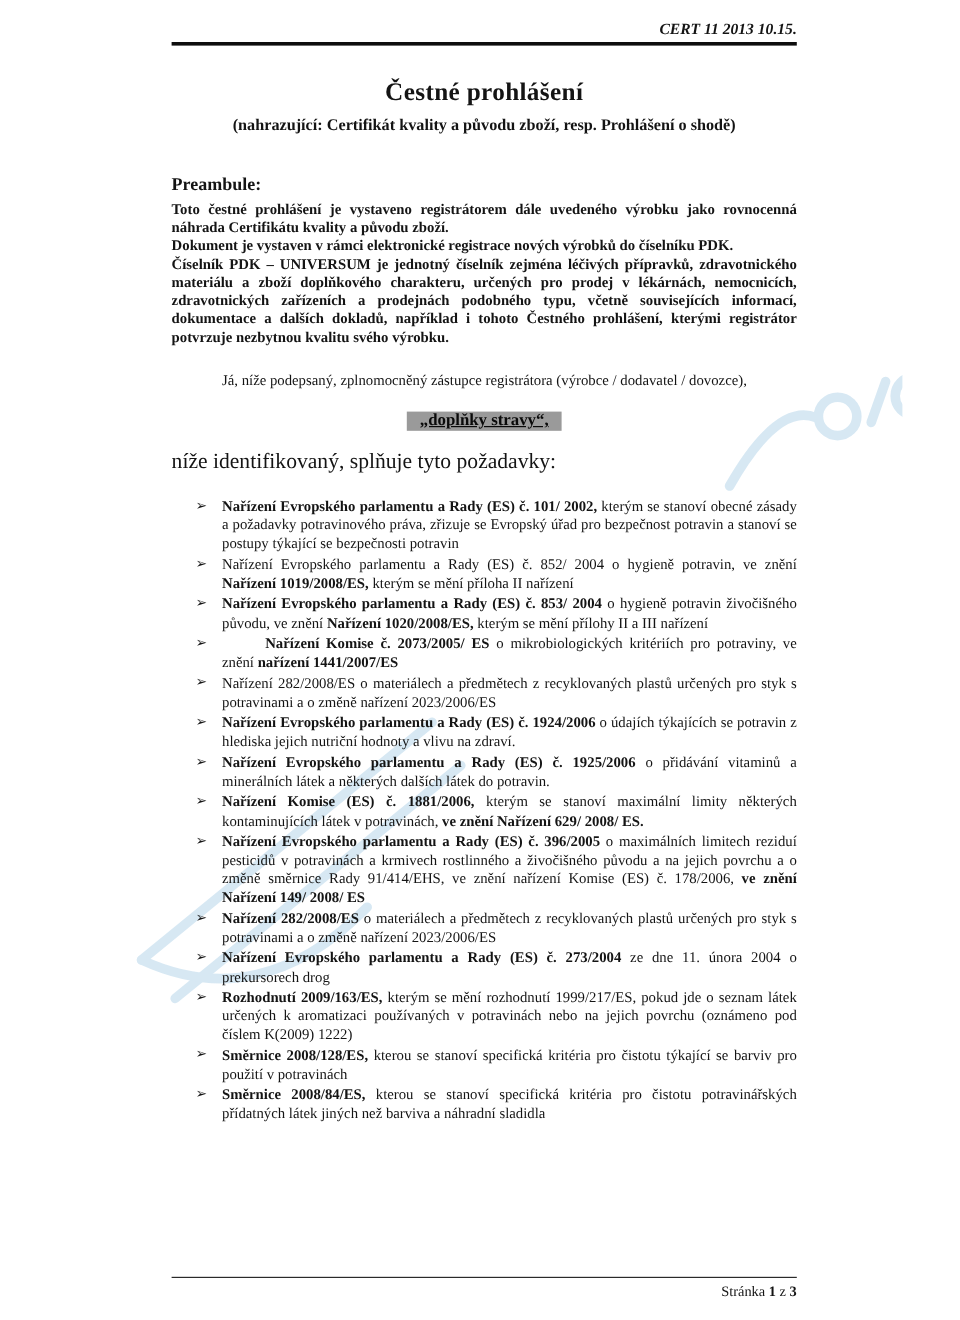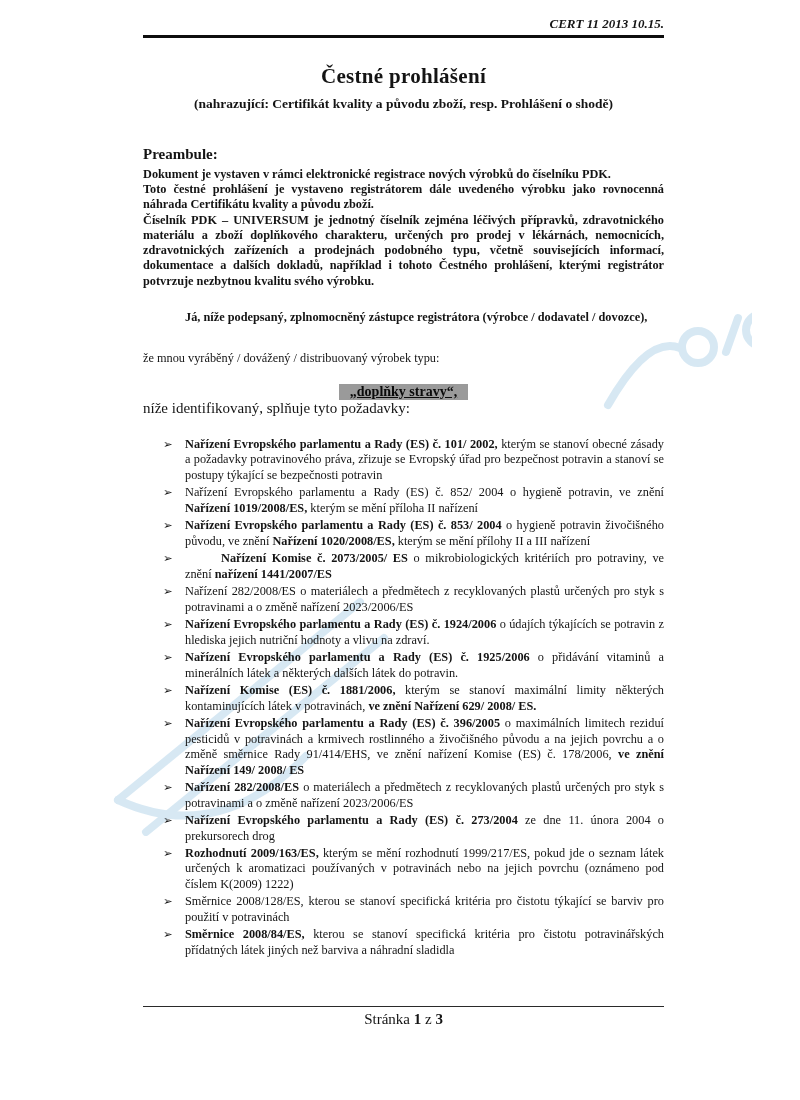--- a/index.html
+++ b/index.html
@@ -22,40 +22,40 @@
   .doc-code { text-align:right; font-size:13px; font-style:italic; font-weight:bold; }
   .top-rule { height:3px; background:#0d0d0d; margin-top:3px; }
 
   .title { text-align:center; font-size:21px; font-weight:bold; margin-top:26px; letter-spacing:.3px; }
   .subtitle { text-align:center; font-size:13.5px; font-weight:bold; margin-top:7px; }
 
   .preamble-heading { font-size:15px; font-weight:bold; margin-top:34px; }
   .preamble { margin-top:4px; }
   .preamble p { font-size:12.3px; line-height:1.24; font-weight:bold; text-align:justify; }
 
-  .intro { margin-top:21px; font-size:12.3px; text-indent:42px;font-weight:bold; }
+  .intro { margin-top:21px; font-size:12.3px; text-indent:42px; }
   .verb { text-align:center; font-size:13px; font-weight:bold; margin-top:24px; }
   .product-line { margin-top:26px; font-size:12.3px; }
   .product-type-wrap { text-align:center; margin-top:16px; }
   .product-type {
     display:inline-block; font-size:14px; font-weight:bold;
     text-decoration:underline; padding:0 11px; color:#0a0a0a;
   }
-  .req-intro { margin-top:0; font-size:15px; }
+  .req-intro { margin-top:15px; font-size:18px; }
 
   .req-list { margin-top:20px; padding-left:20px; }
   .req-item { display:flex; margin-bottom:2px; }
   .req-item .bullet { width:22px; flex:0 0 22px; font-size:11.5px; line-height:1.3; }
   .req-item .req-text { flex:1; font-size:12.3px; line-height:1.26; text-align:justify; }
   .req-item .req-text span { }
 
   .footer {
-    position:absolute; left:95px; right:88px; top:1006px; z-index:1;
-    border-top:1.5px solid #2a2a2a; text-align:center; padding-top:4px;
-    font-size:15px;
+    position:absolute; left:95px; right:88px; top:1064px; z-index:1;
+    border-top:1.5px solid #2a2a2a; text-align:right; padding-top:4px;
+    font-size:12px;
   }
 </style>
 </head>
 <body>
 
 <div class="page">
 
   <svg class="watermark" viewBox="0 0 800 1100" xmlns="http://www.w3.org/2000/svg" fill="none" stroke-width="8" stroke-linecap="round">
     <path d="M 560 405 Q 600 335 632 348" stroke="#b7d6ea"></path>
     <circle cx="650" cy="347" r="16" stroke="#b7d6ea"></circle>
@@ -70,27 +70,26 @@
   <div class="content">
 
     <div class="doc-code">CERT 11 2013 10.15.</div>
     <div class="top-rule"></div>
 
     <div class="title">Čestné prohlášení</div>
     <div class="subtitle">(nahrazující: Certifikát kvality a původu zboží, resp. Prohlášení o shodě)</div>
 
     <div class="preamble-heading">Preambule:</div>
     <div class="preamble">
+        <p>Toto čestné prohlášení je vystaveno registrátorem dále uvedeného výrobku jako rovnocenná náhrada Certifikátu kvality a původu zboží.</p>
         <p>Dokument je vystaven v rámci elektronické registrace nových výrobků do číselníku PDK.</p>
-        <p>Toto čestné prohlášení je vystaveno registrátorem dále uvedeného výrobku jako rovnocenná náhrada Certifikátu kvality a původu zboží.</p>
         <p>Číselník PDK – UNIVERSUM je jednotný číselník zejména léčivých přípravků, zdravotnického materiálu a zboží doplňkového charakteru, určených pro prodej v lékárnách, nemocnicích, zdravotnických zařízeních a prodejnách podobného typu, včetně souvisejících informací, dokumentace a dalších dokladů, například i tohoto Čestného prohlášení, kterými registrátor potvrzuje nezbytnou kvalitu svého výrobku.</p>
       </div>
 
     <div class="intro">Já, níže podepsaný, zplnomocněný zástupce registrátora (výrobce / dodavatel / dovozce),</div>
-    <div class="product-line">že mnou vyráběný / dovážený / distribuovaný výrobek typu:</div>
 
     <div class="product-type-wrap">
       <span class="product-type" style="background: rgb(154, 154, 154);">„doplňky stravy“,</span>
     </div>
 
     <div class="req-intro">níže identifikovaný, splňuje tyto požadavky:</div>
 
     <div class="req-list">
         <div class="req-item">
           <span class="bullet">➢</span>
@@ -135,21 +134,21 @@
         <div class="req-item">
           <span class="bullet">➢</span>
           <span class="req-text"><span style="font-weight: bold;">Nařízení Evropského parlamentu a Rady (ES) č. 273/2004</span><span> ze dne 11. února 2004 o prekursorech drog</span></span>
         </div>
         <div class="req-item">
           <span class="bullet">➢</span>
           <span class="req-text"><span style="font-weight: bold;">Rozhodnutí 2009/163/ES,</span><span> kterým se mění rozhodnutí 1999/217/ES, pokud jde o seznam látek určených k aromatizaci používaných v potravinách nebo na jejich povrchu (oznámeno pod číslem K(2009) 1222)</span></span>
         </div>
         <div class="req-item">
           <span class="bullet">➢</span>
-          <span class="req-text"><span style="font-weight: normal;">Směrnice 2008/128/ES,</span><span> kterou se stanoví specifická kritéria pro čistotu týkající se barviv pro použití v potravinách</span></span>
+          <span class="req-text"><span style="font-weight: bold;">Směrnice 2008/128/ES,</span><span> kterou se stanoví specifická kritéria pro čistotu týkající se barviv pro použití v potravinách</span></span>
         </div>
         <div class="req-item">
           <span class="bullet">➢</span>
           <span class="req-text"><span style="font-weight: bold;">Směrnice 2008/84/ES,</span><span> kterou se stanoví specifická kritéria pro čistotu potravinářských přídatných látek jiných než barviva a náhradní sladidla</span></span>
         </div>
       </div>
 
   </div>
 
   <div class="footer">

